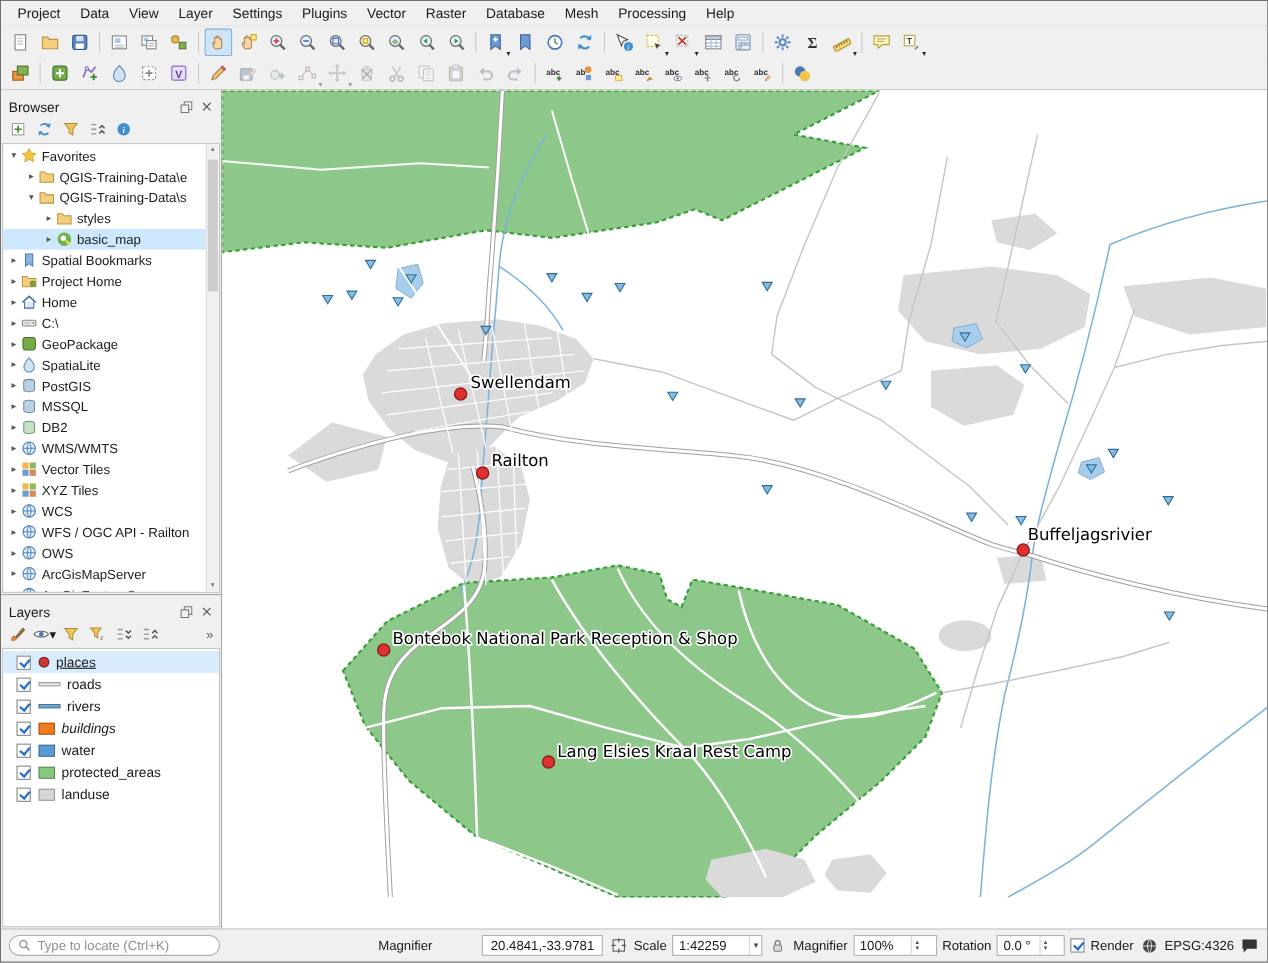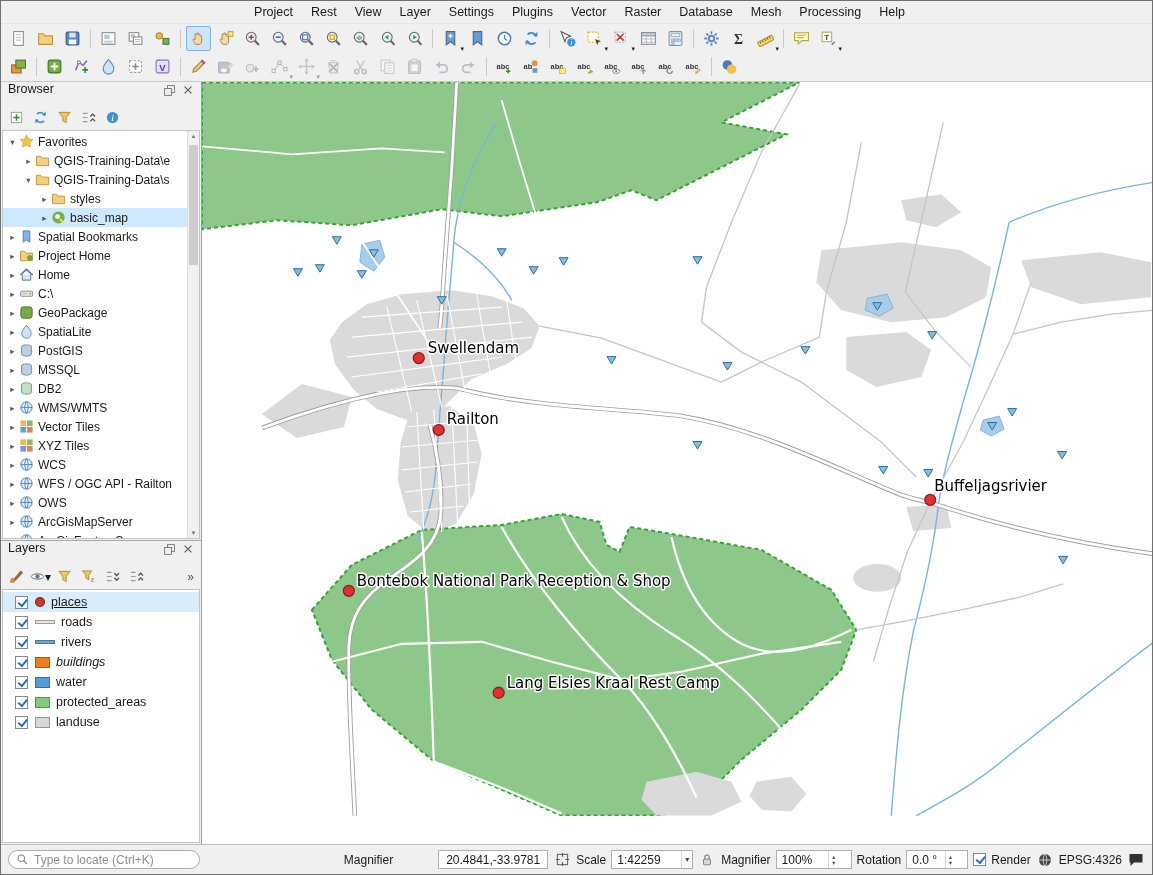--- a/index.html
+++ b/index.html
@@ -7,39 +7,39 @@
   body{font-family:"Liberation Sans","DejaVu Sans",sans-serif;font-size:12px;color:#1a1a1a;}
   .window{width:1153px;height:875px;background:#f0f0f0;display:flex;flex-direction:column;border:1px solid #707070;overflow:hidden;}
 
   
   .titlebar{height:30px;background:#ffffff;display:flex;align-items:center;padding-left:8px;gap:7px;flex:none;}
   .tb-title{font-size:12px;}
   .tb-controls{margin-left:auto;display:flex;height:100%;}
   .win-btn{width:45px;height:100%;display:flex;align-items:center;justify-content:center;color:#333;font-size:11px;}
 
   
-  .menubar{height:22px;display:flex;align-items:center;background:#f0f0f0;padding-left:6px;flex:none;justify-content:center;}
+  .menubar{height:22px;display:flex;align-items:center;background:#f0f0f0;padding-left:6px;flex:none;}
   .menu-item{padding:2px 9px;font-size:12.5px;}
 
   
   .toolbar{display:flex;align-items:center;background:#f0f0f0;padding:0 4px;flex:none;}
   #toolbar1{height:29px;border-top:1px solid #e6e6e6;}
   #toolbar2{height:30px;border-bottom:1px solid #c8c8c8;}
   .tbtn{width:25px;height:25px;margin:0 1px;position:relative;display:flex;align-items:center;justify-content:center;border:1px solid transparent;border-radius:2px;flex:none;}
   .tbtn.active{background:#cfe5f7;border-color:#7db2e0;}
   .tbtn.disabled{opacity:.4;filter:grayscale(65%);}
   .tbtn .dd{position:absolute;right:-2px;bottom:-3px;font-size:7px;color:#222;}
   .tsep{width:1px;height:19px;background:#c9c9c9;margin:0 4px;flex:none;}
 
   
   .content{flex:1;display:flex;min-height:0;overflow:hidden;}
   .left-col{width:201px;min-width:201px;display:flex;flex-direction:column;background:#f0f0f0;border-right:1px solid #9f9f9f;}
   .browser-panel{height:459px;border-bottom:1px solid #a8a8a8;display:flex;flex-direction:column;flex:none;}
   .layers-panel{flex:1;display:flex;flex-direction:column;min-height:0;}
-  .panel-header{height:23px;display:flex;align-items:flex-start;padding:0 5px 0 7px;font-size:12.5px;flex:none;}
+  .panel-header{height:23px;display:flex;align-items:flex-end;padding:0 5px 0 7px;font-size:12.5px;flex:none;}
   .ph-btn{width:16px;height:16px;display:flex;align-items:center;justify-content:center;margin-left:3px;}
   .panel-toolbar{height:25px;display:flex;align-items:center;gap:3px;padding:0 5px;flex:none;}
   .ptool{width:21px;height:21px;display:flex;align-items:center;justify-content:center;}
   .ptool-overflow{margin-left:auto;color:#555;font-size:12px;padding-right:2px;}
 
   .tree-wrap{flex:1;margin:0 1px 1px 1px;background:#fff;border:1px solid #c4c4c4;position:relative;overflow:hidden;}
   .tree-rows{position:absolute;left:0;top:1px;right:12px;bottom:0;overflow:hidden;}
   .trow{height:19px;display:flex;align-items:center;font-size:12px;white-space:nowrap;}
   .trow .arrow{width:11px;flex:none;text-align:center;font-size:8.5px;color:#555;}
   .ticon{width:16px;height:16px;flex:none;margin-right:4px;display:flex;align-items:center;justify-content:center;}
@@ -83,21 +83,21 @@
   .chk2::after{content:"";display:block;width:7px;height:3.5px;border-left:2px solid #2470c8;border-bottom:2px solid #2470c8;transform:rotate(-50deg);margin:2px 0 0 1.5px;}
 </style>
 </head>
 <body>
 
 <div class="window">
 
 
   <div class="menubar" id="menubar">
       <div class="menu-item">Project</div>
-      <div class="menu-item">Rest</div>
+      <div class="menu-item">Data</div>
       <div class="menu-item">View</div>
       <div class="menu-item">Layer</div>
       <div class="menu-item">Settings</div>
       <div class="menu-item">Plugins</div>
       <div class="menu-item">Vector</div>
       <div class="menu-item">Raster</div>
       <div class="menu-item">Database</div>
       <div class="menu-item">Mesh</div>
       <div class="menu-item">Processing</div>
       <div class="menu-item">Help</div>

